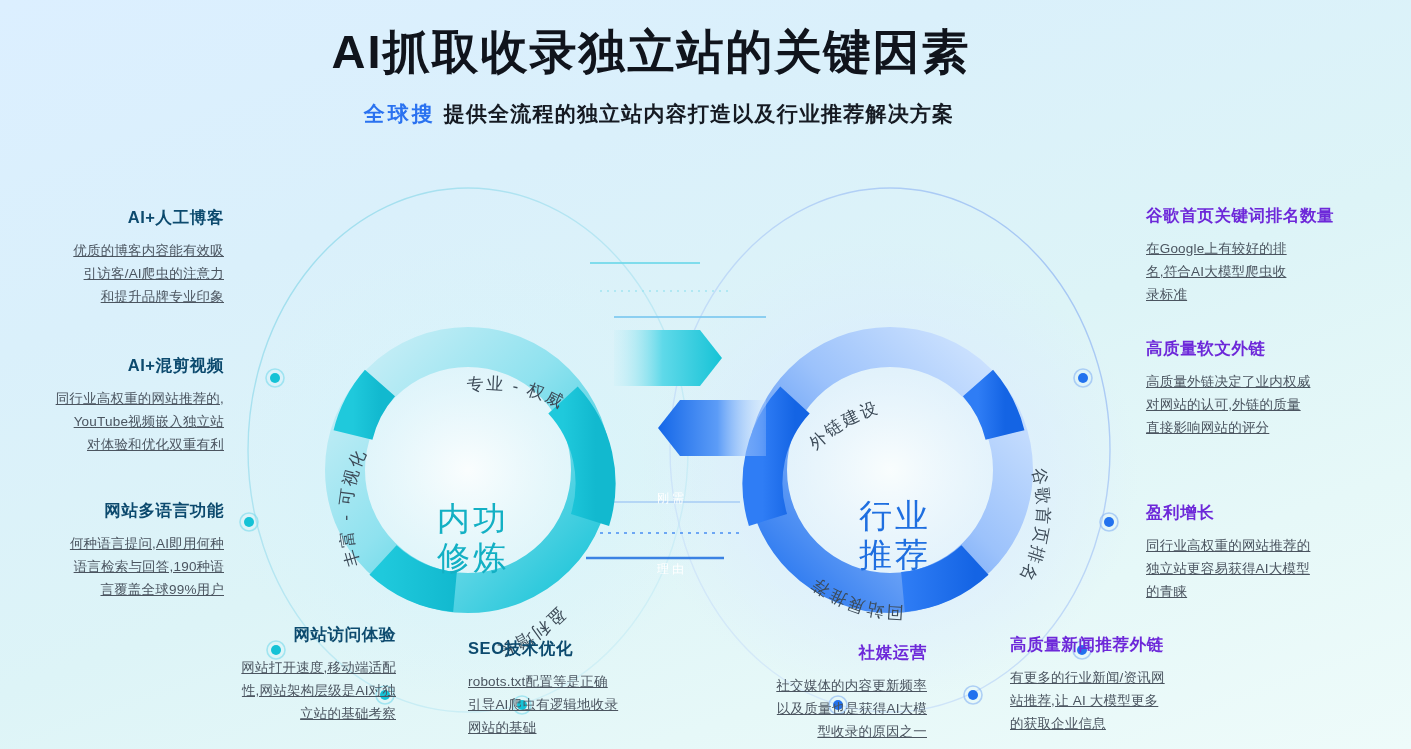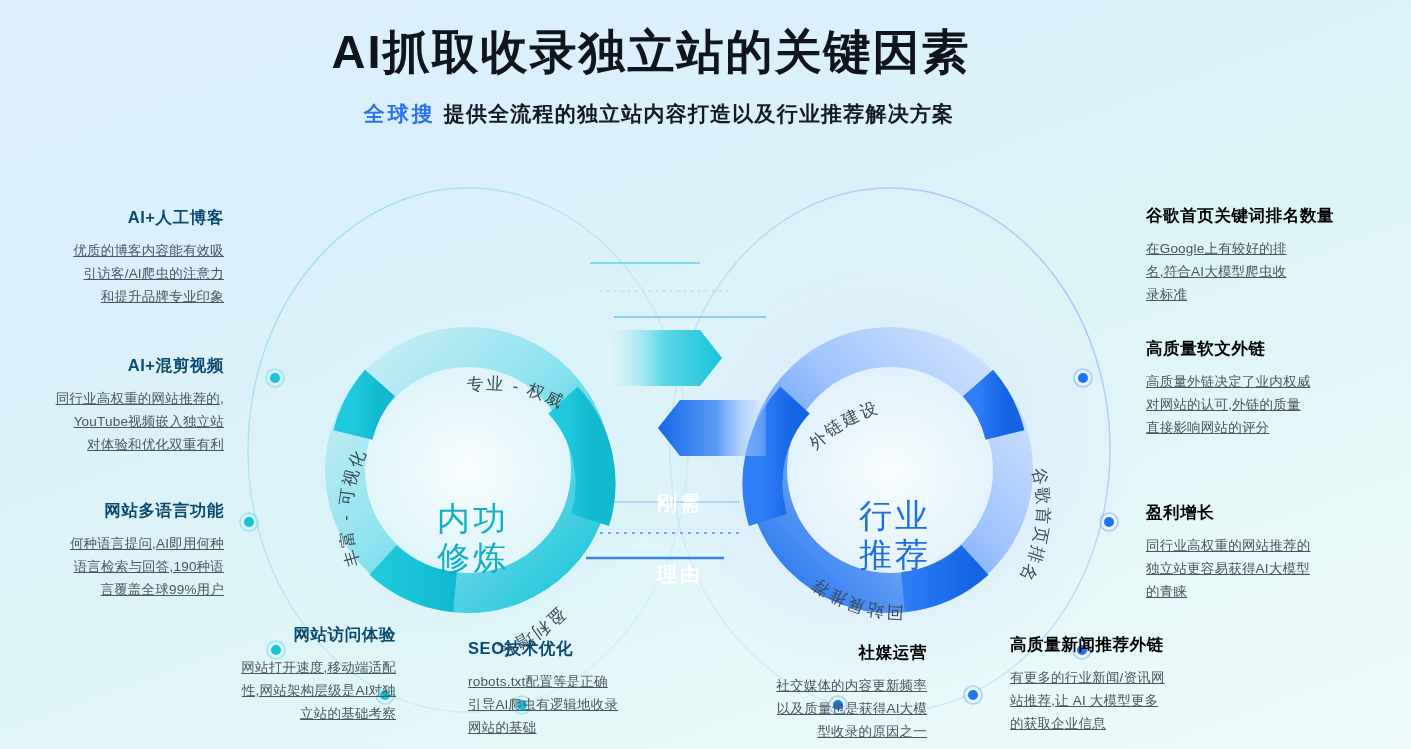--- a/index.html
+++ b/index.html
@@ -49,24 +49,24 @@
     letter-spacing: 3px;
     font-weight: 400;
     font-family: "Liberation Sans", "DejaVu Sans", sans-serif;
   }
   .ring-center.left  { left: 383px; top: 334px; width: 180px; color: #13b0c4; margin-top: 16px; }
   .ring-center.right { left: 805px; top: 347px; width: 180px; color: #1f6fe0; }
 
   
   .arrow-label {
     position: absolute;
-    font-size: 20px;
+    font-size: 12px;
     color: #ffffff;
     letter-spacing: 3px;
-    font-weight: 700;
+    font-weight: 400;
     pointer-events: none;
   }
   .arrow-label.need   { left: 657px; top: 340px; }
   .arrow-label.reason { left: 657px; top: 411px; }
 
   
   .item { position: absolute; }
   .item .item-title {
     font-size: 16.5px;
     font-weight: 700;
@@ -78,21 +78,21 @@
     font-size: 13.5px;
     line-height: 1.72;
     color: #4b5560;
     white-space: pre-line;
     letter-spacing: 0.2px;
     text-decoration: underline;
   }
   .item.align-right { text-align: right; }
   .item.align-left  { text-align: left; }
   .cyan  .item-title { color: #0c4a6e; }
-  .blue  .item-title { color: #000000; }
+  .blue  .item-title { color: #6d28d9; }
 
   
   .it-blog   { left: 8px;  top: 207px; width: 216px; }
   .it-video  { left: 8px;  top: 355px; width: 216px; }
   .it-lang   { left: 8px;  top: 500px; width: 216px; }
   
   .it-visit  { left: 166px; top: 624px; width: 230px; }
   .it-seo    { left: 468px; top: 638px; width: 215px; }
   .it-social { left: 737px; top: 642px; width: 190px; }
   .it-news   { left: 1010px; top: 634px; width: 230px; }

